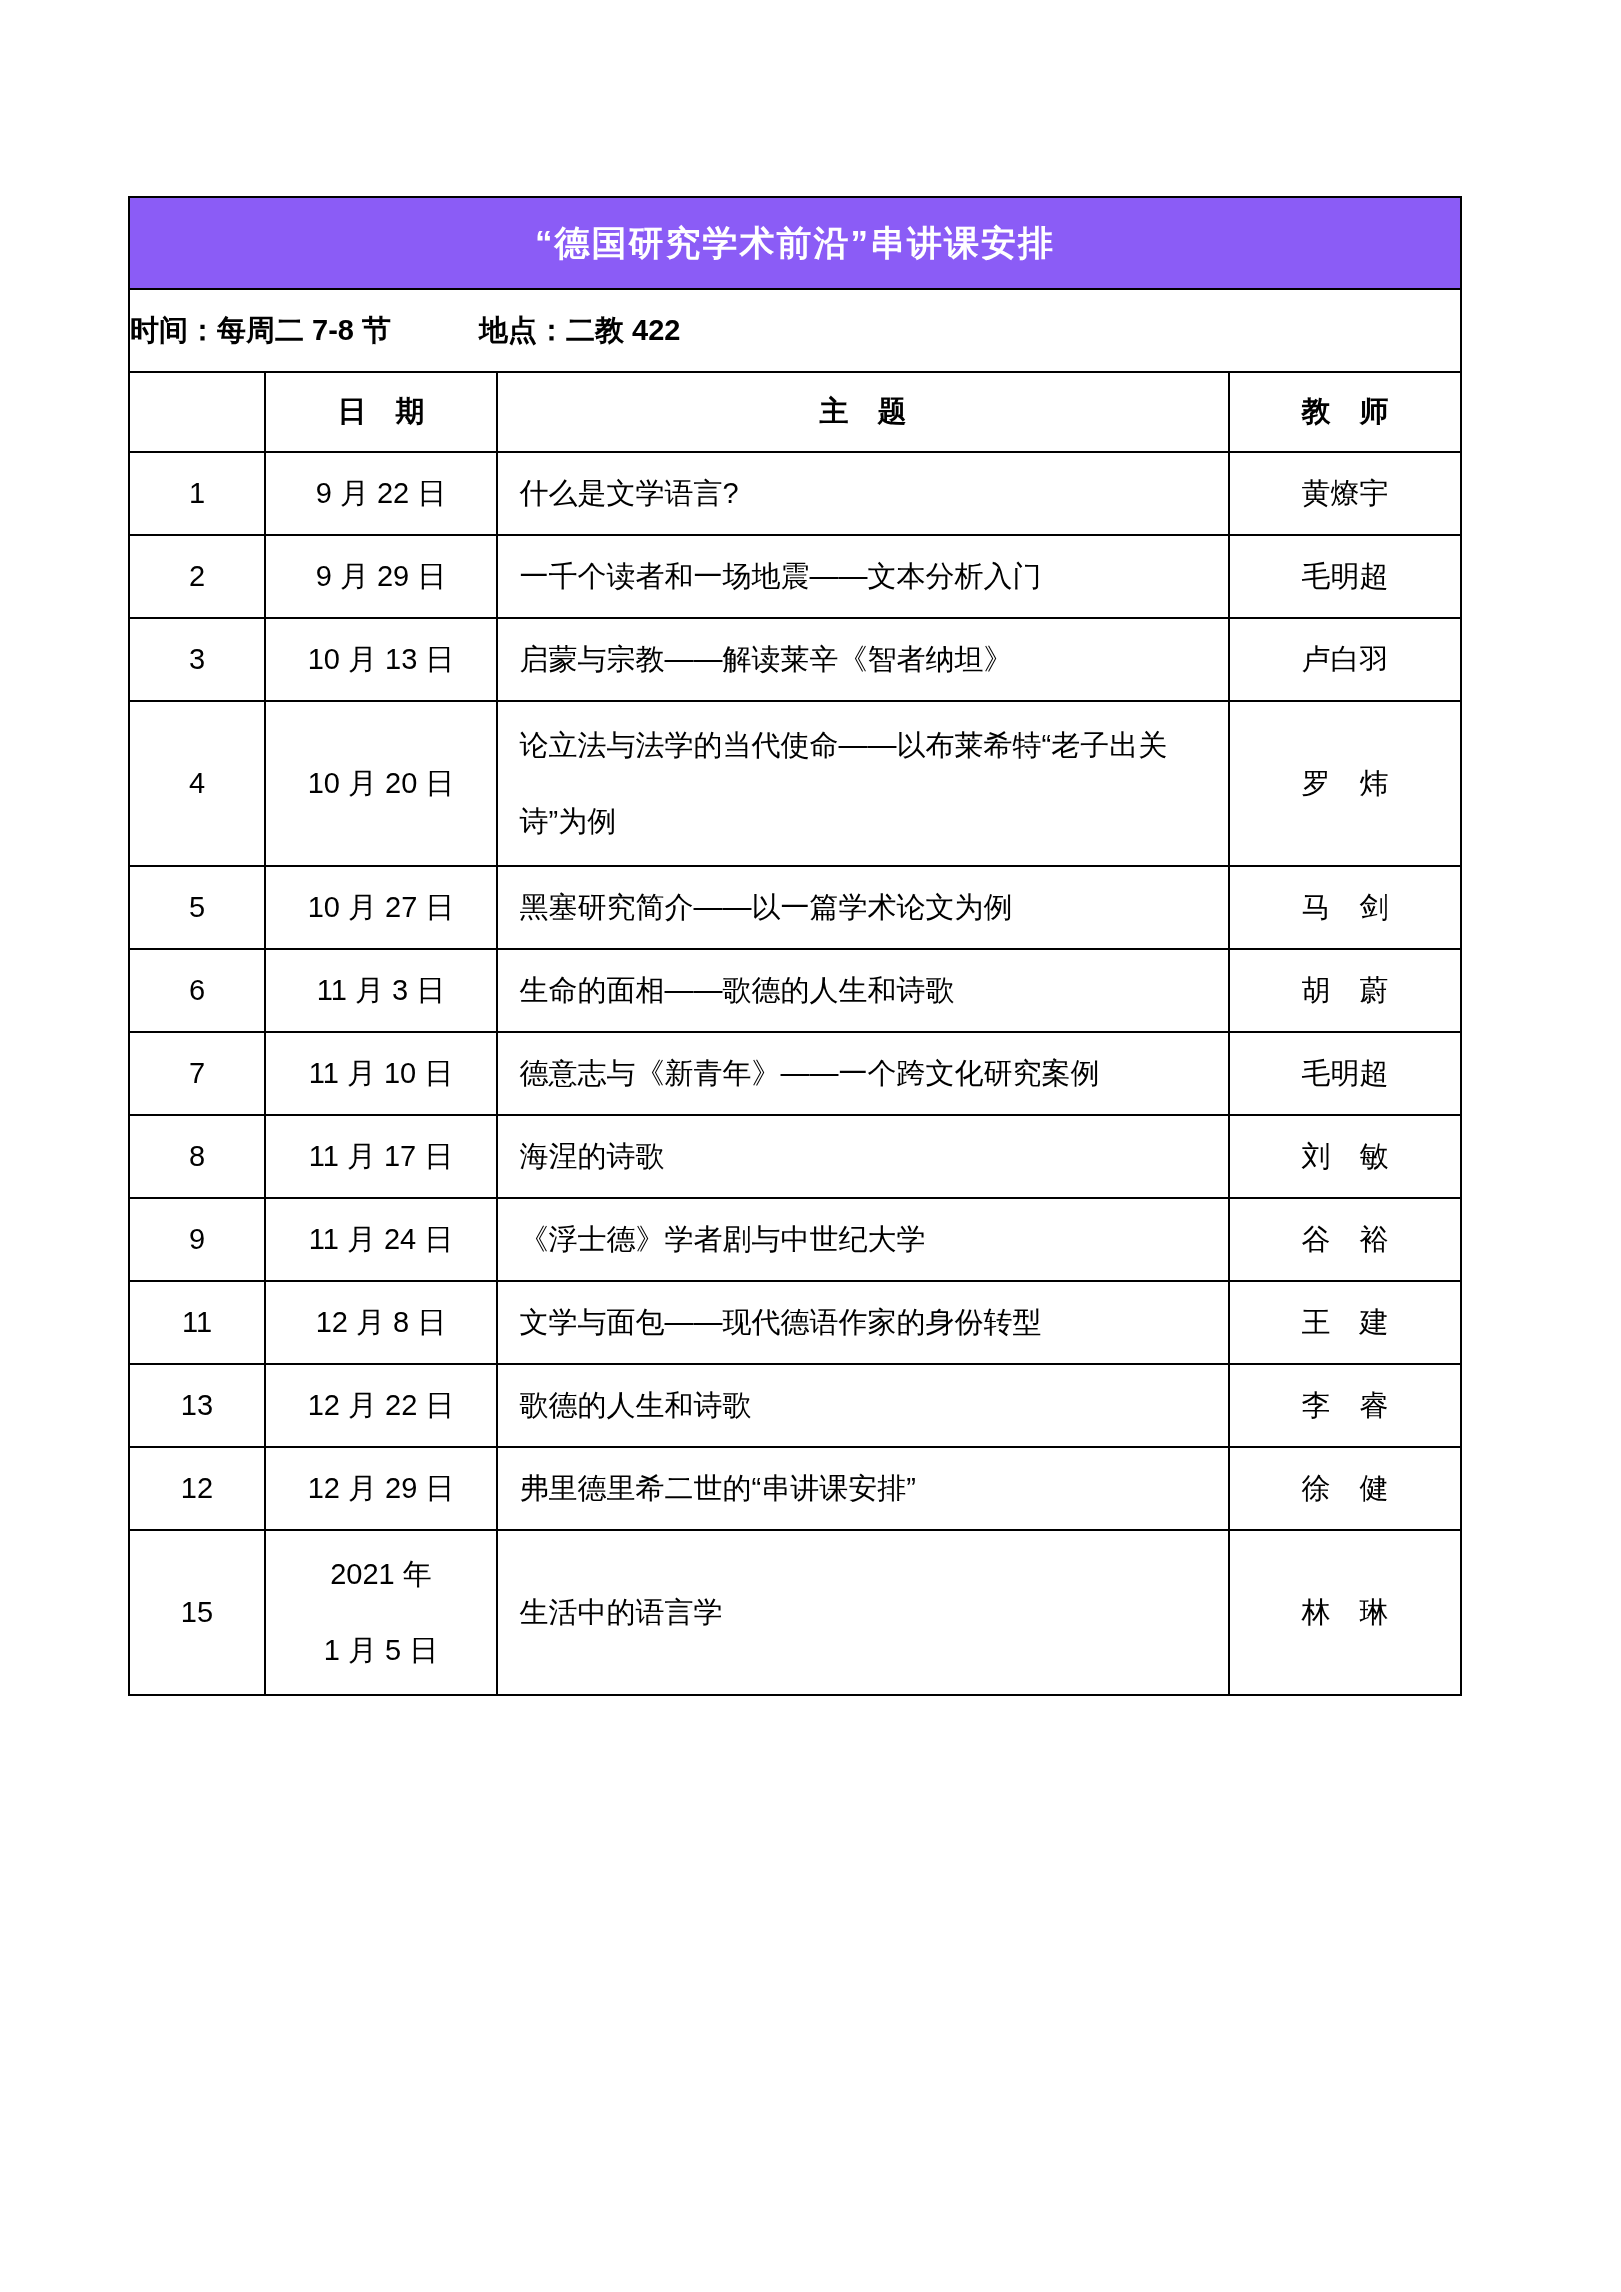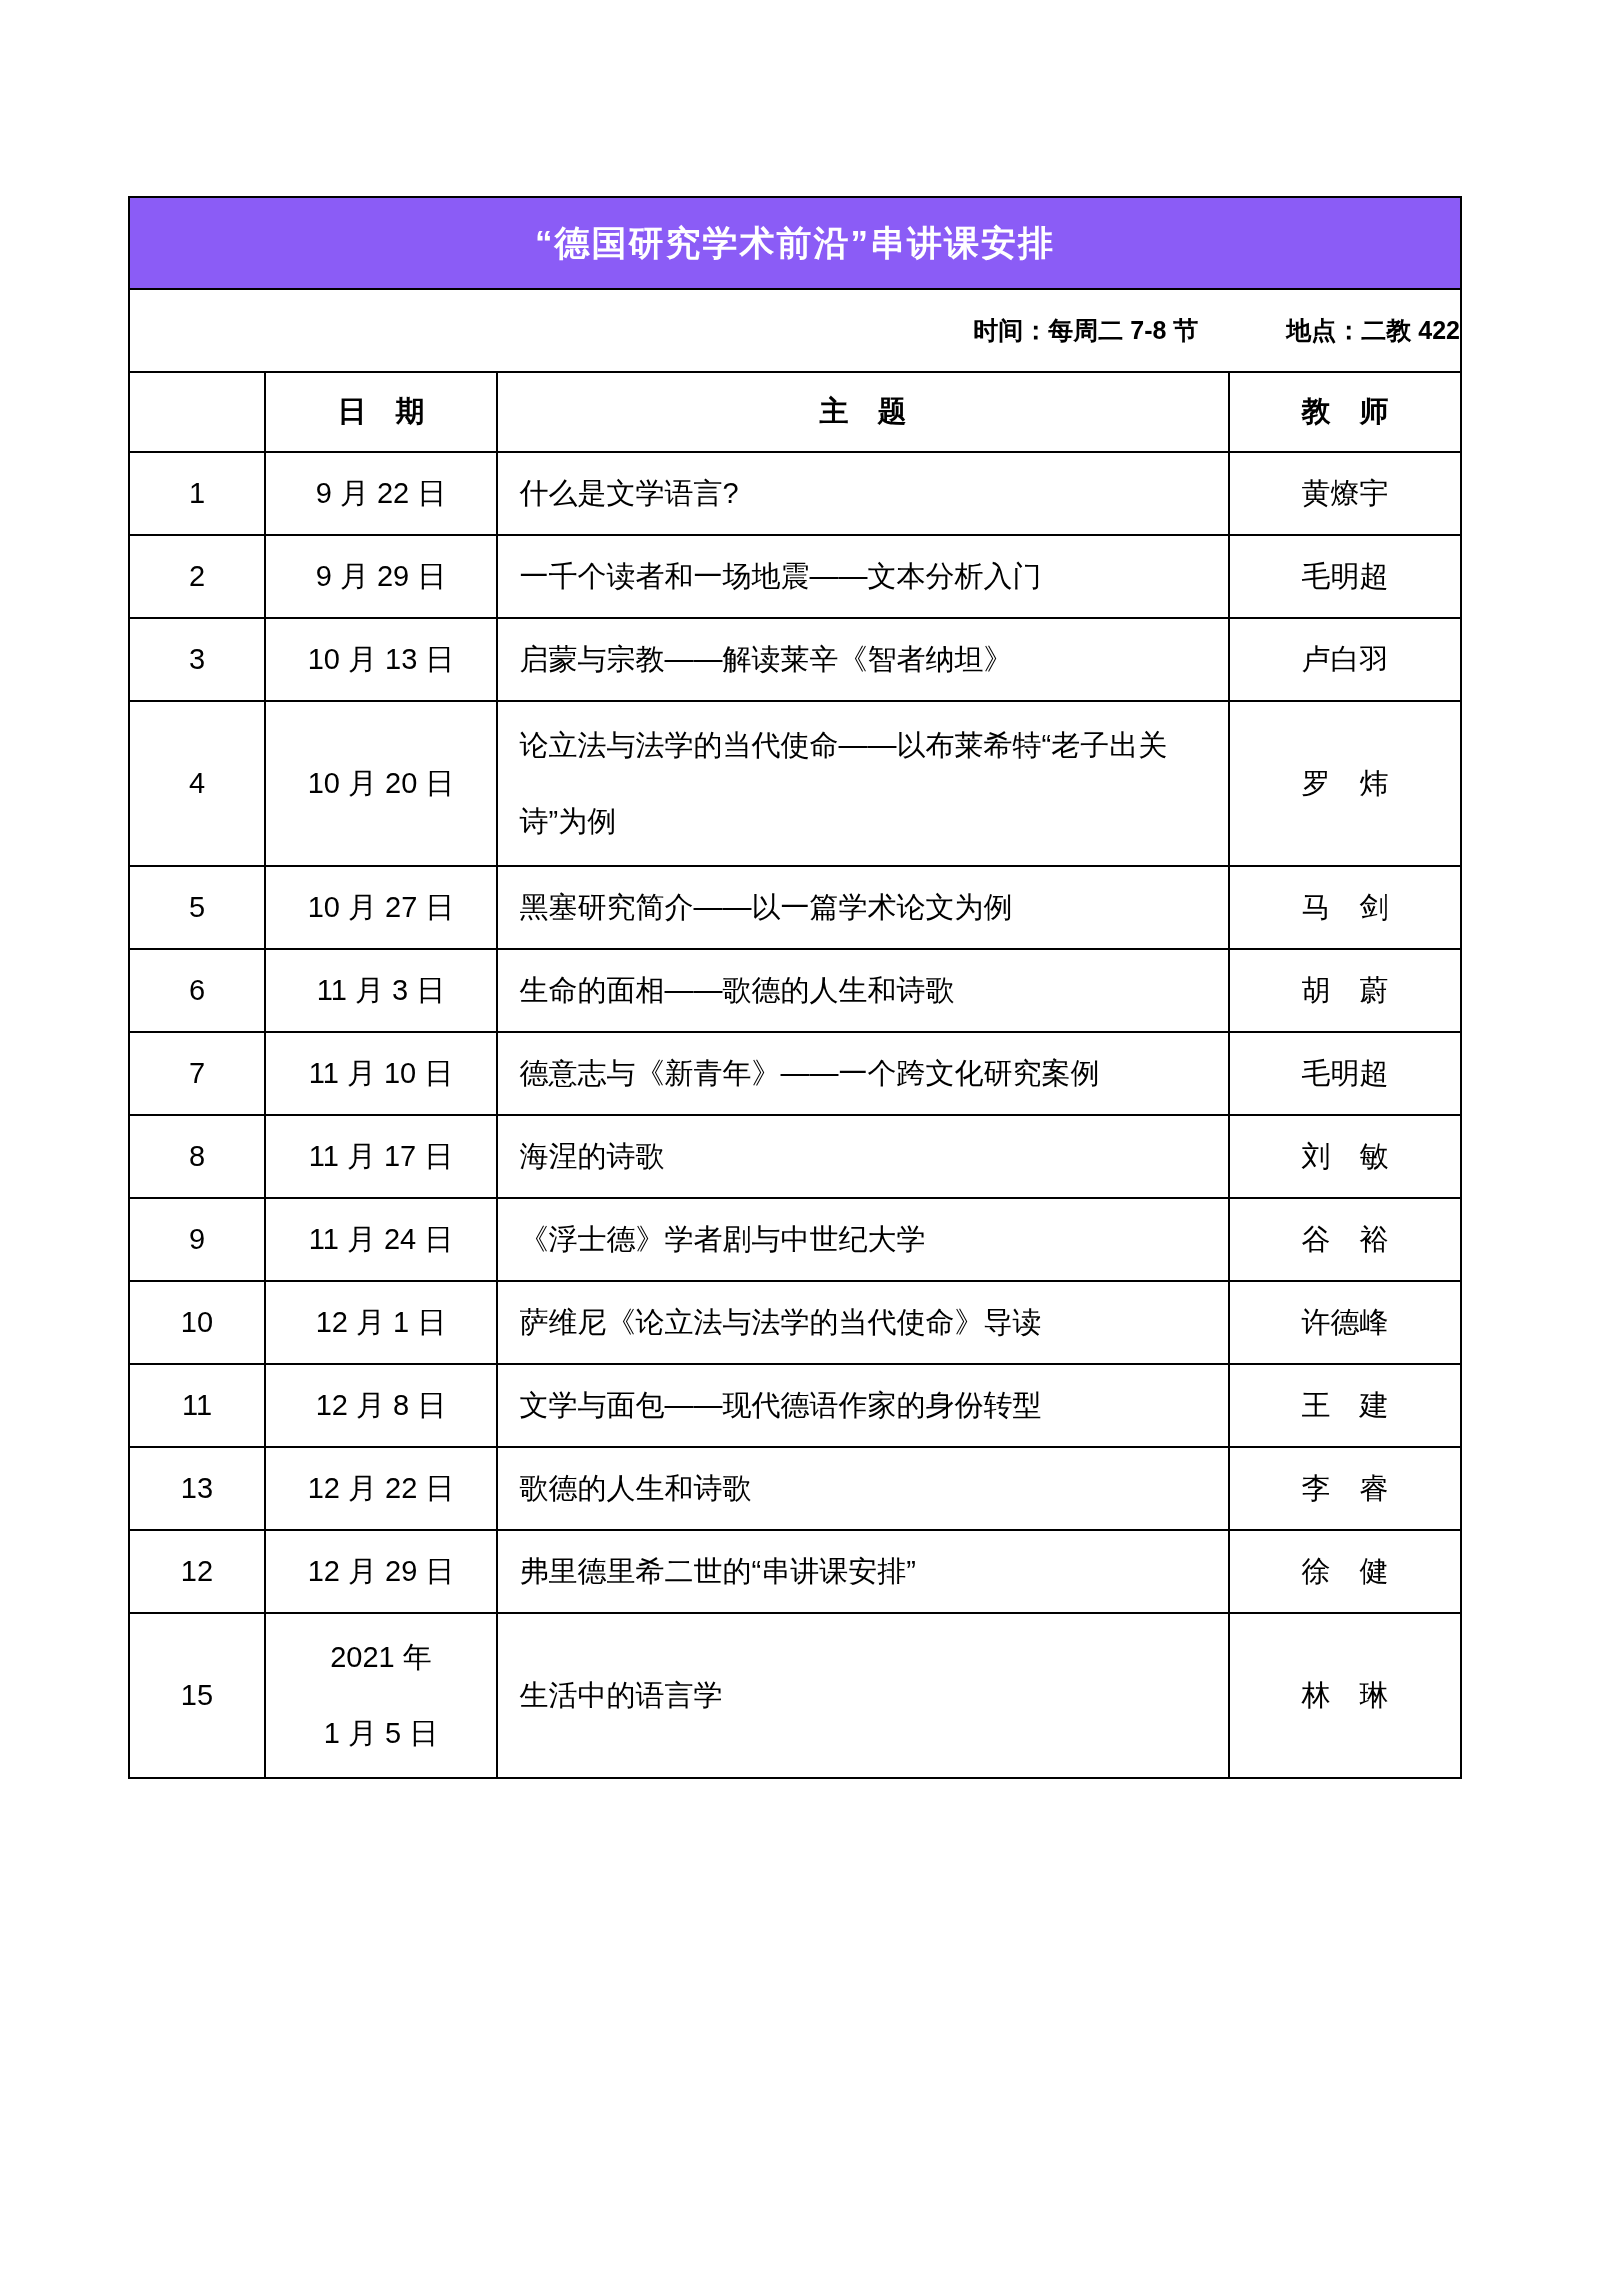--- a/index.html
+++ b/index.html
@@ -35,22 +35,22 @@
     background: #8b5cf6;
     color: #ffffff;
     font-weight: bold;
     font-size: 35px;
     text-align: center;
     letter-spacing: 2px;
   }
   tr.info-row td {
     height: 81px;
     font-weight: bold;
-    font-size: 25px;
-    text-align: right;
+    font-size: 29px;
+    text-align: left;
   }
   tr.info-row .info-time { margin-right: 88px; }
   tr.header-row td {
     height: 78px;
     font-weight: bold;
     font-size: 29px;
     text-align: center;
   }
   tr.data-row td {
     height: 81px;
@@ -147,26 +147,20 @@
         <td class="cell-topic">海涅的诗歌</td>
         <td class="cell-teacher">刘　敏</td>
       </tr>
       <tr class="data-row">
         <td class="cell-num">9</td>
         <td class="cell-date">11 月 24 日</td>
         <td class="cell-topic">《浮士德》学者剧与中世纪大学</td>
         <td class="cell-teacher">谷　裕</td>
       </tr>
       <tr class="data-row">
-        <td class="cell-num">10</td>
-        <td class="cell-date">12 月 1 日</td>
-        <td class="cell-topic">萨维尼《论立法与法学的当代使命》导读</td>
-        <td class="cell-teacher">许德峰</td>
-      </tr>
-      <tr class="data-row">
         <td class="cell-num">11</td>
         <td class="cell-date">12 月 8 日</td>
         <td class="cell-topic">文学与面包——现代德语作家的身份转型</td>
         <td class="cell-teacher">王　建</td>
       </tr>
       <tr class="data-row">
         <td class="cell-num">13</td>
         <td class="cell-date">12 月 22 日</td>
         <td class="cell-topic">歌德的人生和诗歌</td>
         <td class="cell-teacher">李　睿</td>

